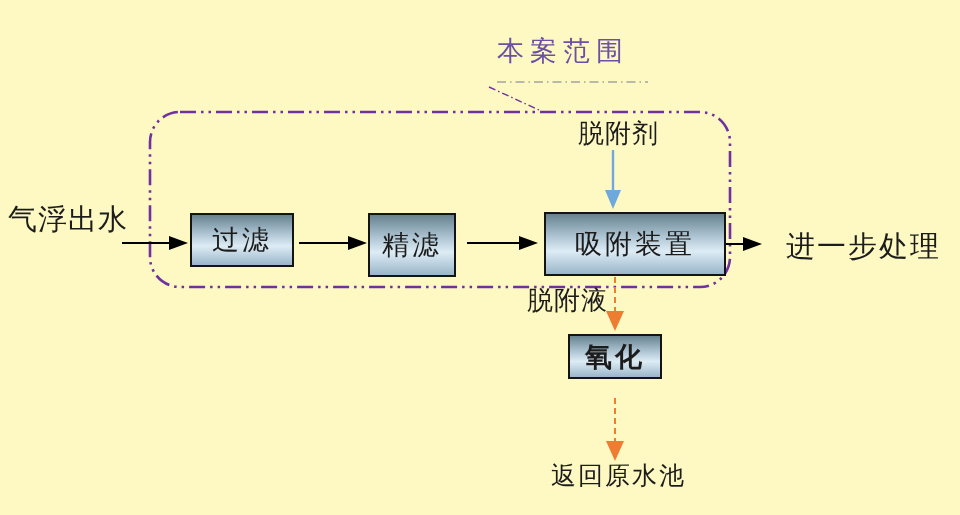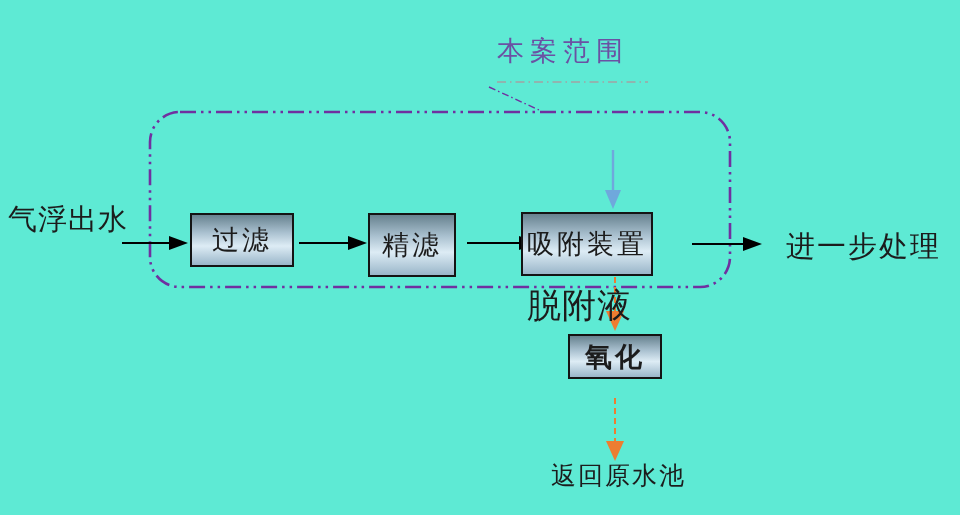--- a/index.html
+++ b/index.html
@@ -1,43 +1,43 @@
 <!DOCTYPE html>
 <html><head>
 <meta charset="utf-8">
 <style>
   html,body{margin:0;padding:0;background:#fff;}
   .stage{
     position:relative;
     width:960px;height:515px;
-    background:#5eead4;
+    background:#fef9c3;
     font-family:"DejaVu Serif","Liberation Serif",serif;
     overflow:hidden;
   }
   .layer{position:absolute;left:0;top:0;width:960px;height:515px;}
   .node{
     position:absolute;
     border:2px solid #141414;
     background:linear-gradient(to bottom,#67828f 0%,#a9c0cf 35%,#ddecf5 62%,#9ab6c9 100%);
     display:flex;align-items:center;justify-content:center;
     font-size:27px;color:#1c1c1c;letter-spacing:3px;
     box-sizing:border-box;
   }
   .lbl{
     position:absolute;color:#1c1c1c;white-space:nowrap;
   }
   .lbl-input   {left:8px;  top:200px; font-size:29px; letter-spacing:1px;}
   .lbl-output  {left:786px; top:227px; font-size:29px; letter-spacing:2px;}
   .lbl-desorbent{left:578px;top:116px; font-size:26px; letter-spacing:1px;}
-  .lbl-desliq  {left:527px; top:283px; font-size:34px; letter-spacing:1px;}
+  .lbl-desliq  {left:527px; top:283px; font-size:26px; letter-spacing:1px;}
   .lbl-return  {left:551px; top:459px; font-size:25px; letter-spacing:2px;}
   .lbl-scope   {left:497px; top:33px;  font-size:27px; letter-spacing:6px; color:#6B51A3;}
   .box-filter     {left:190px; top:213px; width:104px; height:54px;}
   .box-fine-filter{left:368px; top:213px; width:88px;  height:64px;}
-  .box-adsorption {left:521px; top:212px; width:132px; height:64px;}
+  .box-adsorption {left:544px; top:212px; width:182px; height:64px;}
   .box-oxidation  {left:568px; top:334px; width:94px;  height:45px;font-weight:bold;}
 </style>
 </head>
 <body>
 
 <div class="stage">
 
   <svg class="layer" viewBox="0 0 960 515">
 
     <rect x="150" y="112" width="580" height="175" rx="30" ry="30" fill="none" stroke="#7030A0" stroke-width="2.6" stroke-dasharray="16 5 2.5 5 2.5 5"></rect>
@@ -74,20 +74,21 @@
     </g>
     <g>
       <line x1="615" y1="398" x2="615" y2="441" stroke="#ED7D31" stroke-width="2" stroke-dasharray="6 4"></line>
       <polygon points="606,441 624,441 615,461" fill="#ED7D31"></polygon>
     </g>
   </svg>
 
   <div class="lbl lbl-scope">本案范围</div>
 
   <div class="lbl lbl-input">气浮出水</div>
+  <div class="lbl lbl-desorbent">脱附剂</div>
   <div class="lbl lbl-output">进一步处理</div>
   <div class="lbl lbl-desliq">脱附液</div>
   <div class="lbl lbl-return">返回原水池</div>
 
   <div class="node box-filter">过滤</div>
   <div class="node box-fine-filter">精滤</div>
   <div class="node box-adsorption">吸附装置</div>
   <div class="node box-oxidation">氧化</div>
 
 </div>

